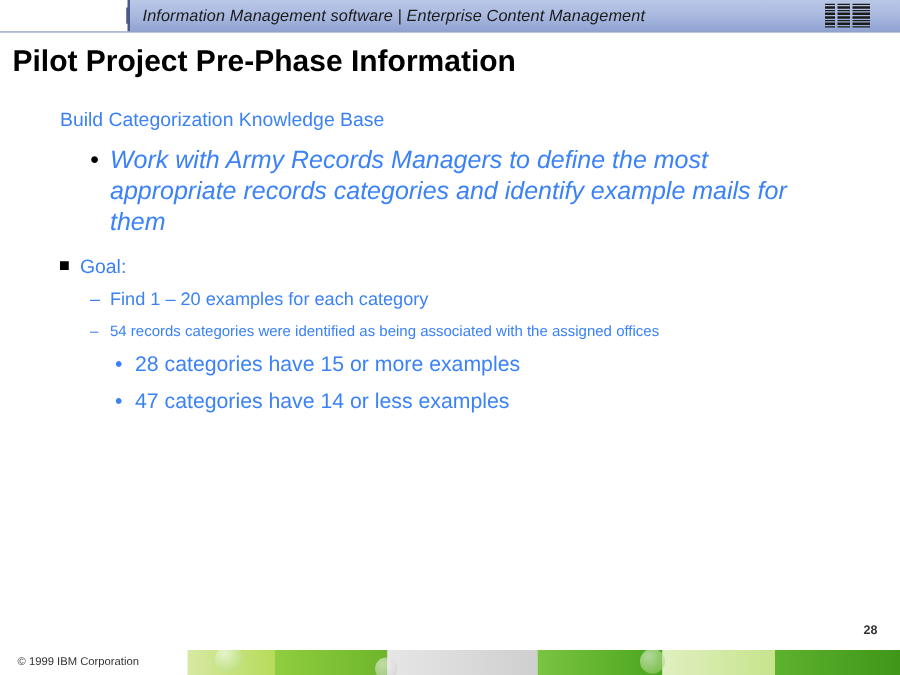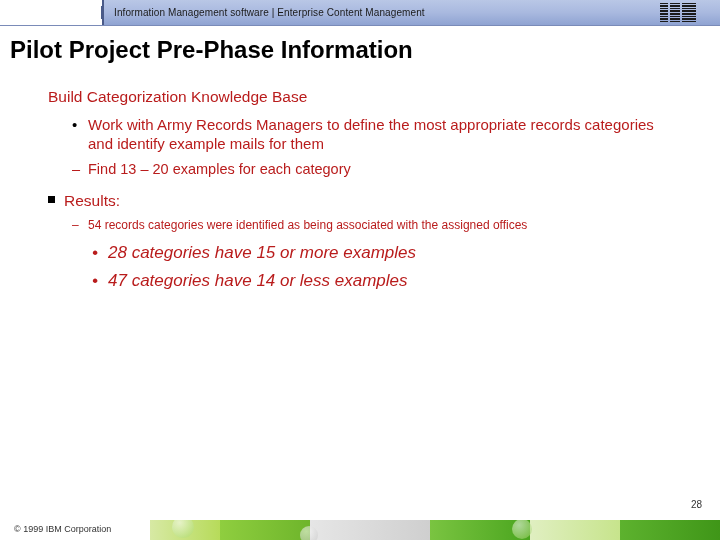--- a/index.html
+++ b/index.html
@@ -36,23 +36,24 @@
   .topbar-notch::after{
     content:"";
     position:absolute;
     right:-1px;
     top:6px;
     bottom:6px;
     width:2px;
     background:#4a5a88;
   }
   .breadcrumb {
-    font-size: 10px;
+    font-size: 13px;
     color: #1a1a1a;
     letter-spacing: 0.1px;
+    font-style: italic;
   }
   .ibm-logo {
     display:flex;
     align-items:center;
     gap:1px;
     padding-right:6px;
   }
   .ibm-logo .bars {
     display:flex;
     flex-direction:column;
@@ -68,45 +69,46 @@
   }
   .slide-title {
     font-size: 24px;
     font-weight: bold;
     color: #000;
     padding: 10px 10px 6px 10px;
   }
   .content {
     padding: 18px 48px 0 48px;
     font-size: 15px;
-    color:#b91c1c;
+    color:#3b82f6;
   }
   .section-head {
     font-size: 15.5px;
     margin-bottom: 10px;
   }
   ul { list-style: none; }
   .lvl1 { margin-left: 24px; margin-bottom: 6px; }
-  .lvl1 > li { position: relative; padding-left: 16px; margin-bottom: 4px; font-size:15px; line-height:1.25; }
+  .lvl1 > li { position: relative; padding-left: 16px; margin-bottom: 4px; font-size:20px; line-height:1.25;font-style:italic; }
   .lvl1 > li::before { content:"•"; position:absolute; left:0; top:0; color:#000; }
   .sqhead { position:relative; padding-left:16px; font-size:15.5px; margin-top:14px; margin-bottom:8px; }
   .sqhead::before { content:""; position:absolute; left:0; top:4px; width:7px; height:7px; background:#000; }
   .dash { margin-left: 24px; }
   .dash > li { position:relative; padding-left:16px; margin-bottom:8px; font-size:14.5px; line-height:1.3; }
   .dash > li::before { content:"–"; position:absolute; left:0; top:0; }
   .dash.big > li { font-size:12px; }
   .dot2 { margin-left: 44px; margin-top:6px; }
-  .dot2 > li { position:relative; padding-left:16px; margin-bottom:6px; font-size:17px; line-height:1.3;font-style:italic; }
+  .dot2 > li { position:relative; padding-left:16px; margin-bottom:6px; font-size:17px; line-height:1.3; }
   .dot2 > li::before { content:"•"; position:absolute; left:0; top:0; }
   .pagenum {
     position:absolute;
     right:18px;
     bottom:30px;
     font-size:10px;
     color:#333;
+    font-weight:bold;
   }
   .copyright {
     position:absolute;
     left:14px;
     bottom:6px;
     font-size:9px;
     color:#333;
     z-index:5;
   }
   .footer-art {
@@ -183,25 +185,25 @@
 </div>
 
 <div class="slide-title">Pilot Project Pre-Phase Information</div>
 
 <div class="content">
   <div class="section-head">Build Categorization Knowledge Base</div>
   <ul class="lvl1">
     <li>Work with Army Records Managers to define the most appropriate records categories and identify example mails for them</li>
   </ul>
 
+  <div class="sqhead">Goal:</div>
   <ul class="dash">
-    <li>Find 13 – 20 examples for each category</li>
-  </ul>
-
-  <div class="sqhead">Results:</div>
+    <li>Find 1 – 20 examples for each category</li>
+  </ul>
+
   <ul class="dash big">
     <li>54 records categories were identified as being associated with the assigned offices</li>
   </ul>
   <ul class="dot2">
     <li>28 categories have 15 or more examples</li>
     <li>47 categories have 14 or less examples</li>
   </ul>
 </div>
 
 <div class="pagenum">28</div>

